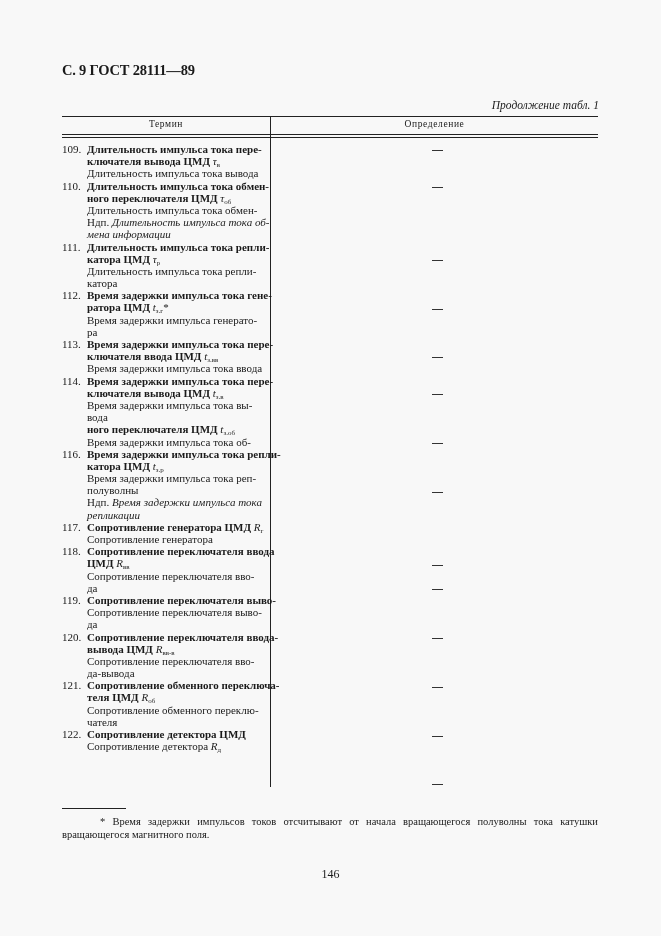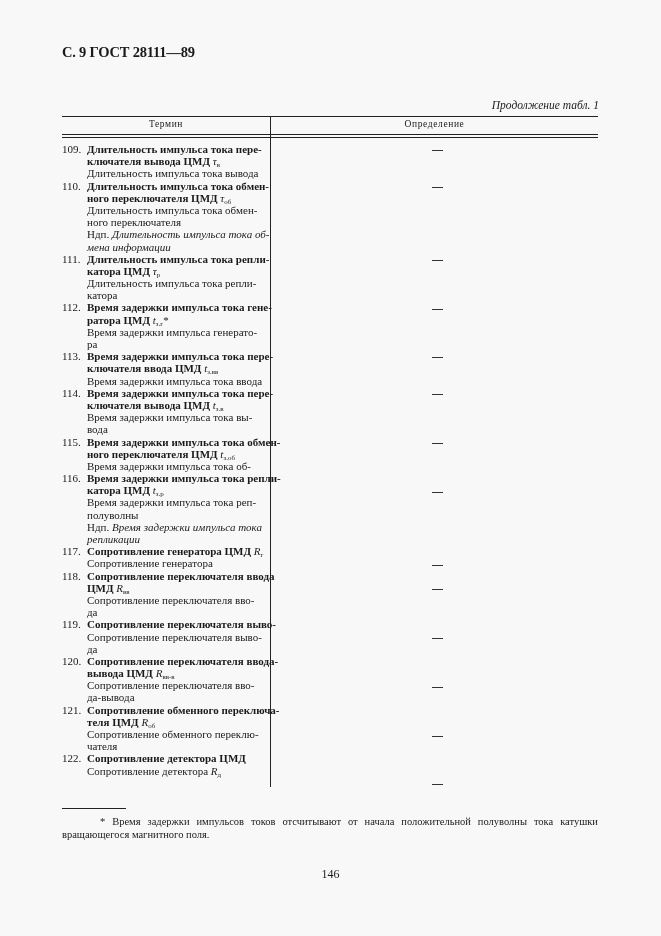--- a/index.html
+++ b/index.html
@@ -2,21 +2,21 @@
 <html><head>
 <meta charset="utf-8">
 <style>
   html, body { margin: 0; padding: 0; }
   body {
     width: 661px; height: 936px; background: #f8f8f8;
     font-family: "Liberation Serif", "DejaVu Serif", serif;
     color: #1a1a1a; position: relative; overflow: hidden;
   }
   .page-header {
-    position: absolute; left: 62px; top: 44px;
+    position: absolute; left: 62px; top: 62px;
     font-weight: bold; font-size: 14.5px; letter-spacing: -0.2px;
   }
   .continuation {
     position: absolute; right: 62px; top: 99px;
     font-style: italic; font-size: 11.5px;
   }
   .table {
     position: absolute; left: 62px; top: 116px; width: 536px; height: 671px;
   }
   .table .top-line { position: absolute; left: 0; right: 0; top: 0; border-top: 1px solid #222; }
@@ -71,21 +71,20 @@
 <div class="entries" id="entries">
     <div class="entry">
       <div class="line"><span class="num">109.</span><span class="b">Длительность импульса тока пере-</span></div>
       <div class="line indent"><span class="b">ключателя вывода ЦМД</span> <span class="sym">τ</span><span class="sub">в</span></div>
       <div class="line indent"><span>Длительность импульса тока вывода</span></div>
     </div>
     <div class="entry">
       <div class="line"><span class="num">110.</span><span class="b">Длительность импульса тока обмен-</span></div>
       <div class="line indent"><span class="b">ного переключателя ЦМД</span> <span class="sym">τ</span><span class="sub">об</span></div>
       <div class="line indent"><span>Длительность импульса тока обмен-</span></div>
-      <div class="line indent"><span>ного переключателя</span></div>
       <div class="line indent"><span>Ндп.</span> <span class="it">Длительность импульса тока об-</span></div>
       <div class="line indent"><span class="it">мена информации</span></div>
     </div>
     <div class="entry">
       <div class="line"><span class="num">111.</span><span class="b">Длительность импульса тока репли-</span></div>
       <div class="line indent"><span class="b">катора ЦМД</span> <span class="sym">τ</span><span class="sub">р</span></div>
       <div class="line indent"><span>Длительность импульса тока репли-</span></div>
       <div class="line indent"><span>катора</span></div>
     </div>
     <div class="entry">
@@ -99,21 +98,20 @@
       <div class="line indent"><span class="b">ключателя ввода ЦМД</span> <span class="sym">t</span><span class="sub">з.вв</span></div>
       <div class="line indent"><span>Время задержки импульса тока ввода</span></div>
     </div>
     <div class="entry">
       <div class="line"><span class="num">114.</span><span class="b">Время задержки импульса тока пере-</span></div>
       <div class="line indent"><span class="b">ключателя вывода ЦМД</span> <span class="sym">t</span><span class="sub">з.в</span></div>
       <div class="line indent"><span>Время задержки импульса тока вы-</span></div>
       <div class="line indent"><span>вода</span></div>
     </div>
     <div class="entry">
-      <div class="line"><span class="num">115.</span><span class="b">Время задержки импульса тока обмен-</span></div>
       <div class="line indent"><span class="b">ного переключателя  ЦМД</span> <span class="sym">t</span><span class="sub">з.об</span></div>
       <div class="line indent"><span>Время задержки импульса тока об-</span></div>
     </div>
     <div class="entry">
       <div class="line"><span class="num">116.</span><span class="b">Время задержки импульса тока репли-</span></div>
       <div class="line indent"><span class="b">катора ЦМД</span> <span class="sym">t</span><span class="sub">з.р</span></div>
       <div class="line indent"><span>Время задержки импульса тока реп-</span></div>
       <div class="line indent"><span>полуволны</span></div>
       <div class="line indent"><span>Ндп.</span> <span class="it">Время задержки импульса тока</span></div>
       <div class="line indent"><span class="it">репликации</span></div>
@@ -162,16 +160,16 @@
     <div class="dash" title="" style="top: 564.8px;"></div>
     <div class="dash" title="" style="top: 589.2px;"></div>
     <div class="dash" title="" style="top: 638px;"></div>
     <div class="dash" title="" style="top: 686.8px;"></div>
     <div class="dash" title="" style="top: 735.6px;"></div>
     <div class="dash" title="" style="top: 784.4px;"></div>
   </div>
 
 <div class="fn-rule"></div>
 <div class="footnote">
-  <span class="first">* Время задержки импульсов токов отсчитывают от начала положительной полуволны тока катушки</span>
+  <span class="first">* Время задержки импульсов токов отсчитывают от начала вращающегося полуволны тока катушки</span>
   <span>вращающегося магнитного поля.</span>
 </div>
 <div class="page-number">146</div>
 
 </body></html>

